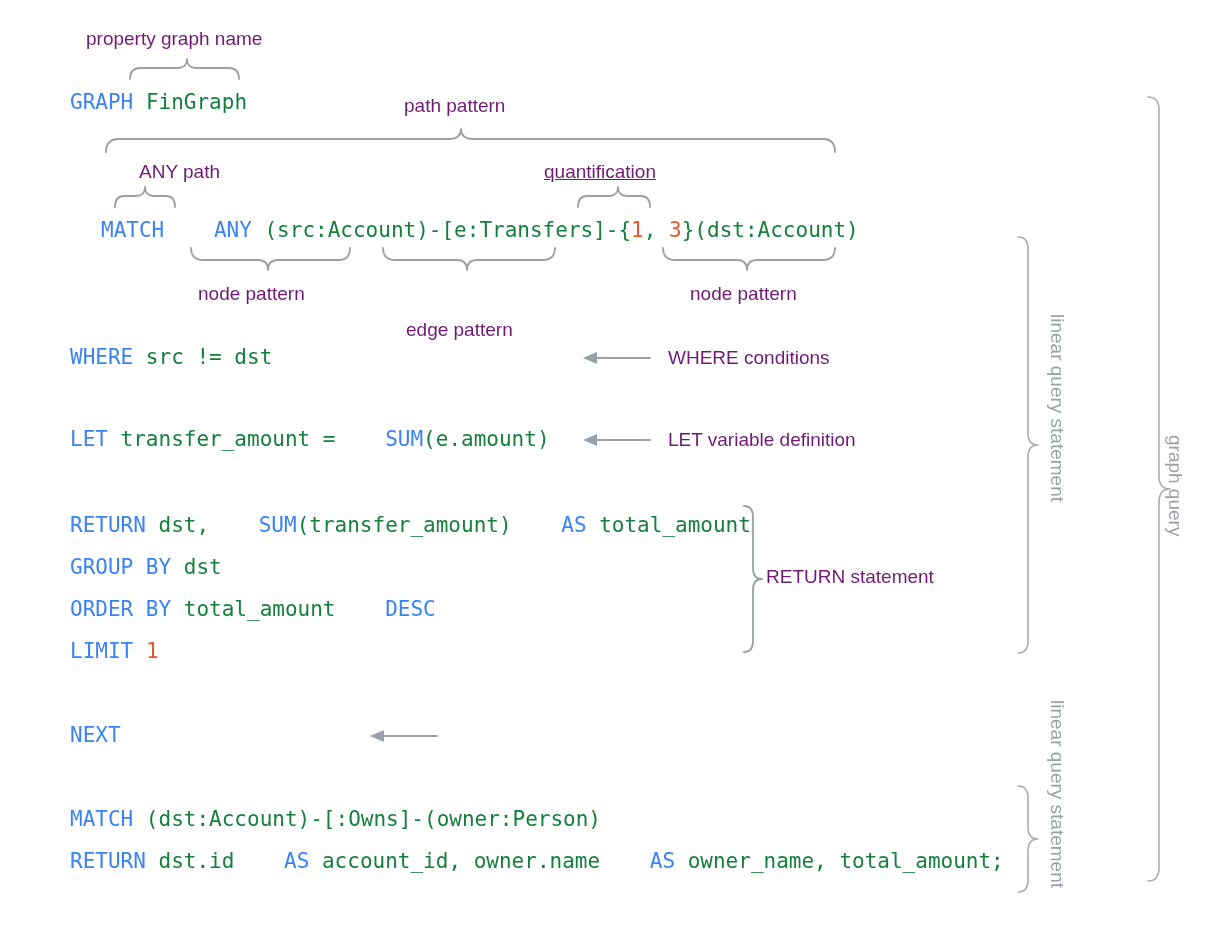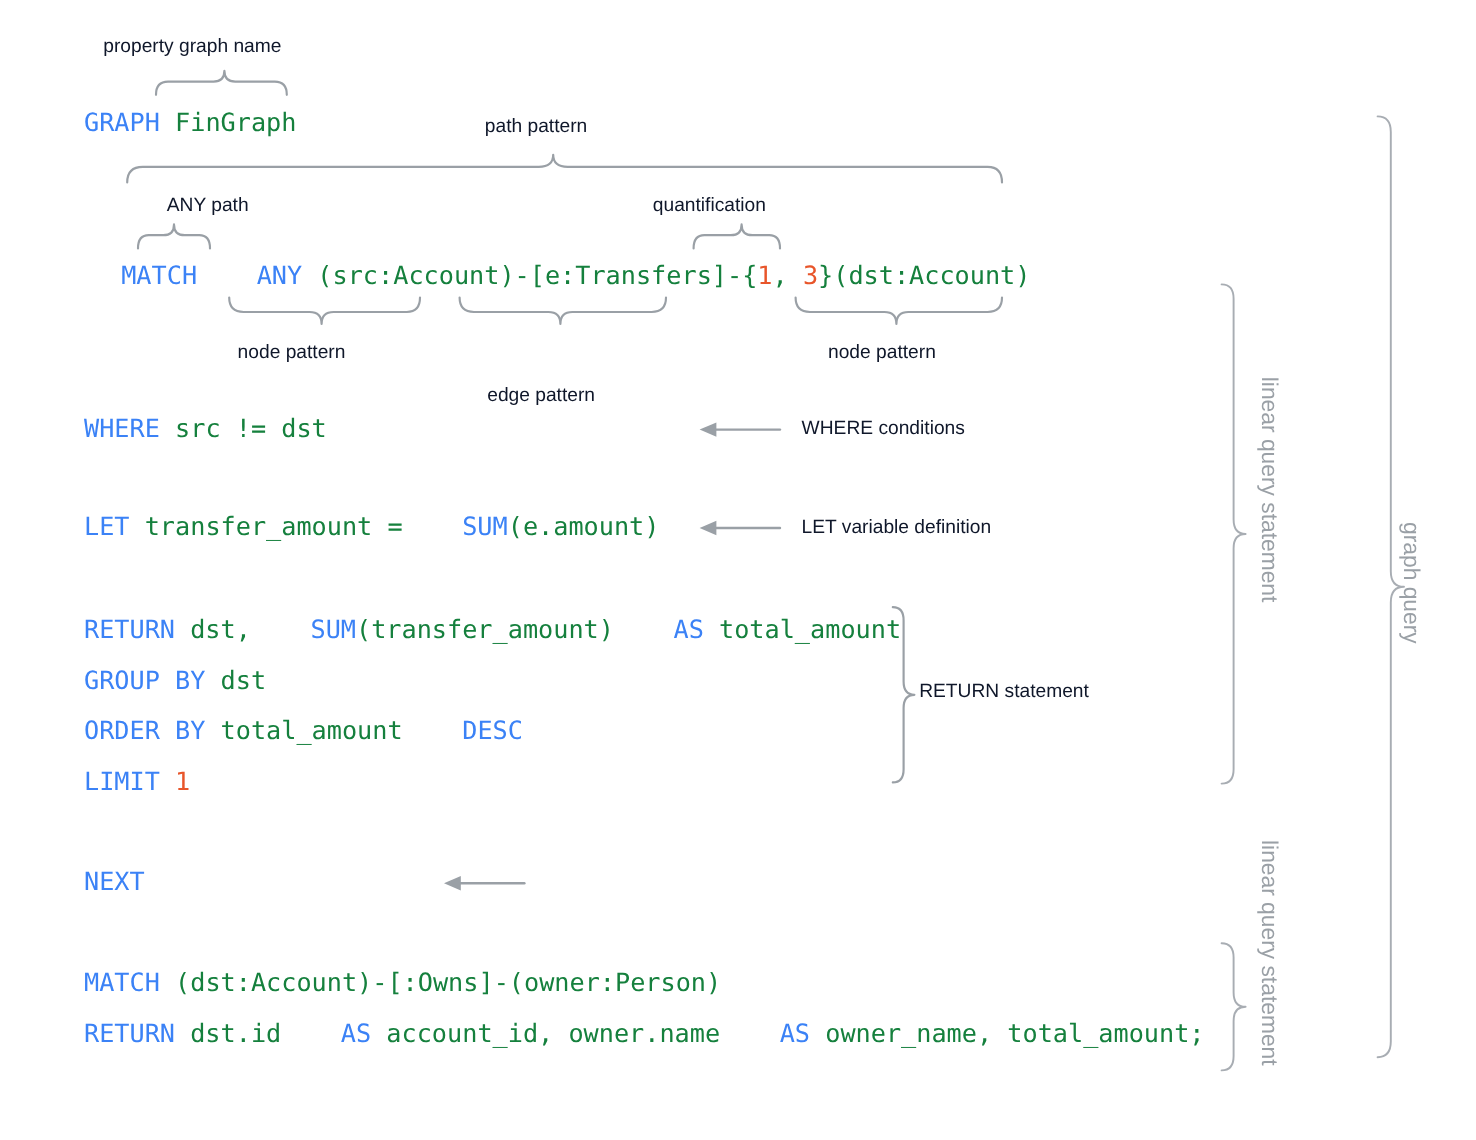--- a/index.html
+++ b/index.html
@@ -26,22 +26,22 @@
     line-height: 24px;
   }
   .kw  { color: #3b82f6; margin-left: 37px; }
   .num { color: #e8552a; }
   .pl  { color: #15803d; }
 
   
   .annot {
     position: absolute;
     font-family: "Liberation Sans", sans-serif;
-    font-size: 16px;
-    color: #0f172a;
+    font-size: 19px;
+    color: #701a75;
     white-space: pre;
     line-height: 22px;
   }
 
   .vlabel {
     position: absolute;
     font-family: "Liberation Sans", sans-serif;
     font-size: 19px;
     color: #9aa0a6;
     white-space: pre;
@@ -136,21 +136,21 @@
       <div class="code" style="left: 33px; top: 807px;"><span class="kw">MATCH</span><span class="pl"> (dst:Account)-[:Owns]-(owner:Person)</span></div>
       <div class="code" style="left: 33px; top: 849px;"><span class="kw">RETURN</span><span class="pl"> dst.id </span><span class="kw">AS</span><span class="pl"> account_id, owner.name </span><span class="kw">AS</span><span class="pl"> owner_name, total_amount;</span></div>
     </div>
 
   <div class="annot" style="left:86px;  top:28px;">property graph name</div>
 
   <div class="annot" style="left:404px; top:95px;">path pattern</div>
 
   <div class="annot" style="left:100px; top:161px;margin-left:39px;">ANY path</div>
 
-  <div class="annot" style="left:544px; top:161px;">quantification</div>
+  <div class="annot" style="left:544px; top:161px;text-decoration:underline;">quantification</div>
 
   <div class="annot" style="left:198px; top:283px;">node pattern</div>
 
   <div class="annot" style="left:406px; top:283px;margin-top:36px;">edge pattern</div>
 
   <div class="annot" style="left:690px; top:283px;">node pattern</div>
 
   <div class="annot" style="left:668px; top:347px;">WHERE conditions</div>
 
   <div class="annot" style="left:668px; top:429px;">LET variable definition</div>

